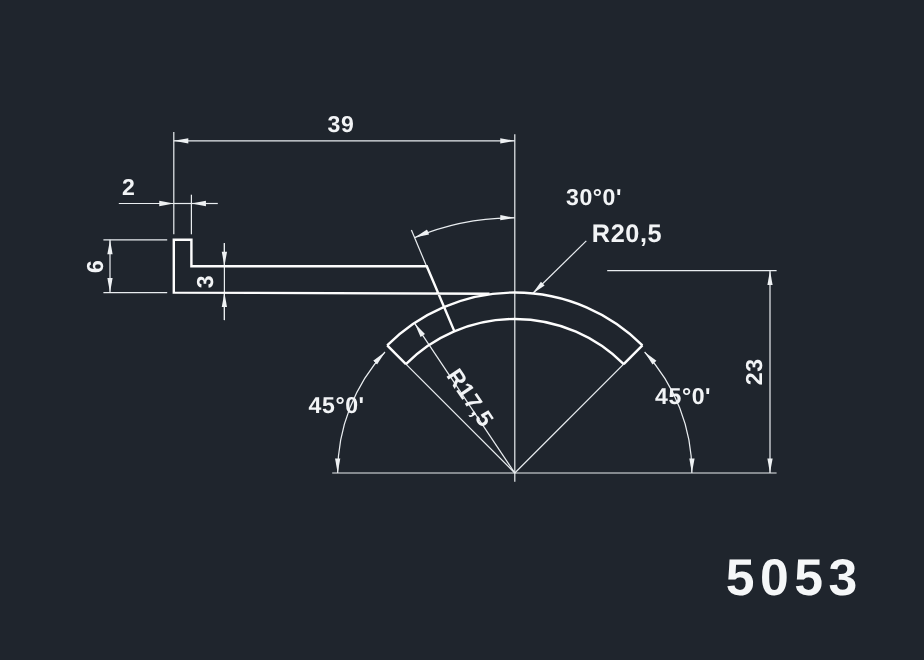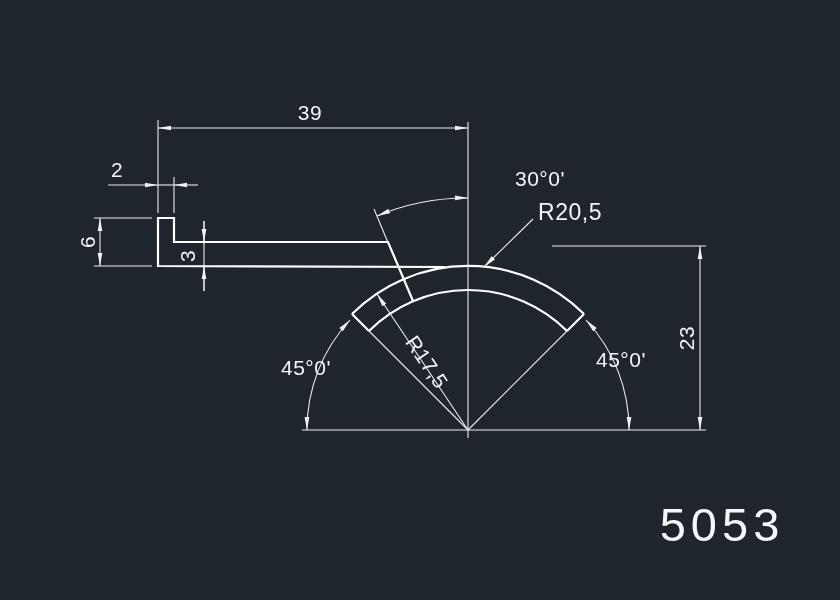--- a/index.html
+++ b/index.html
@@ -1,17 +1,17 @@
 <!DOCTYPE html>
 <html><head>
 <meta charset="utf-8">
 <style>
   html,body{margin:0;padding:0;background:#10141a;}
   .viewport{
-    width:840px;height:600px;position:relative;overflow:hidden;
+    width:840px;height:600px;position:relative;overflow:hidden;font-weight:bold;
   }
   svg{display:block;}
   .obj{stroke:#fdfdfd;stroke-width:2.2;fill:none;stroke-linejoin:miter;}
   .thin{stroke:#e9edf0;stroke-width:1.1;fill:none;}
   .dimtext{
     font-family:"Liberation Sans", sans-serif;
     font-size:21px;fill:#f2f4f6;letter-spacing:0.5px;
   }
   .radlabel{font-size:23px;}
   .partnum{

